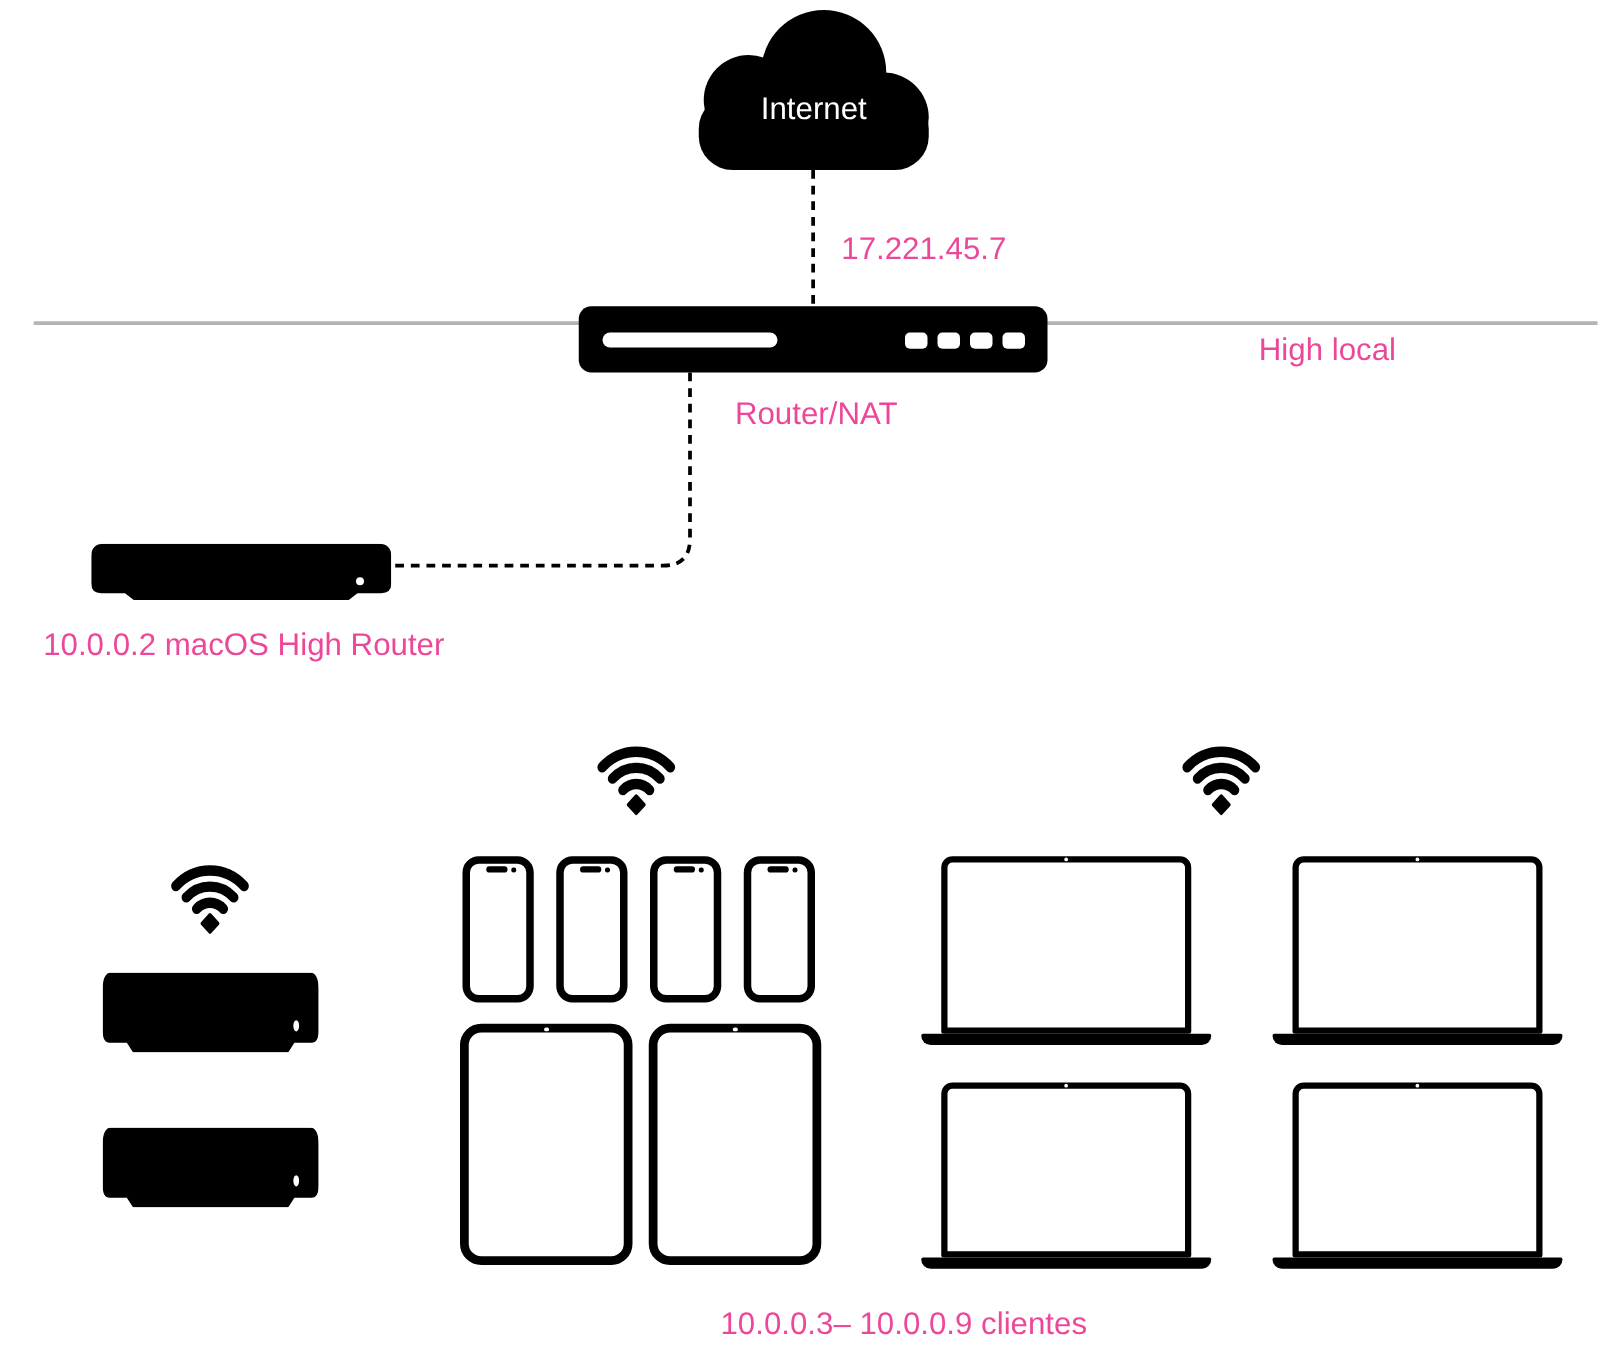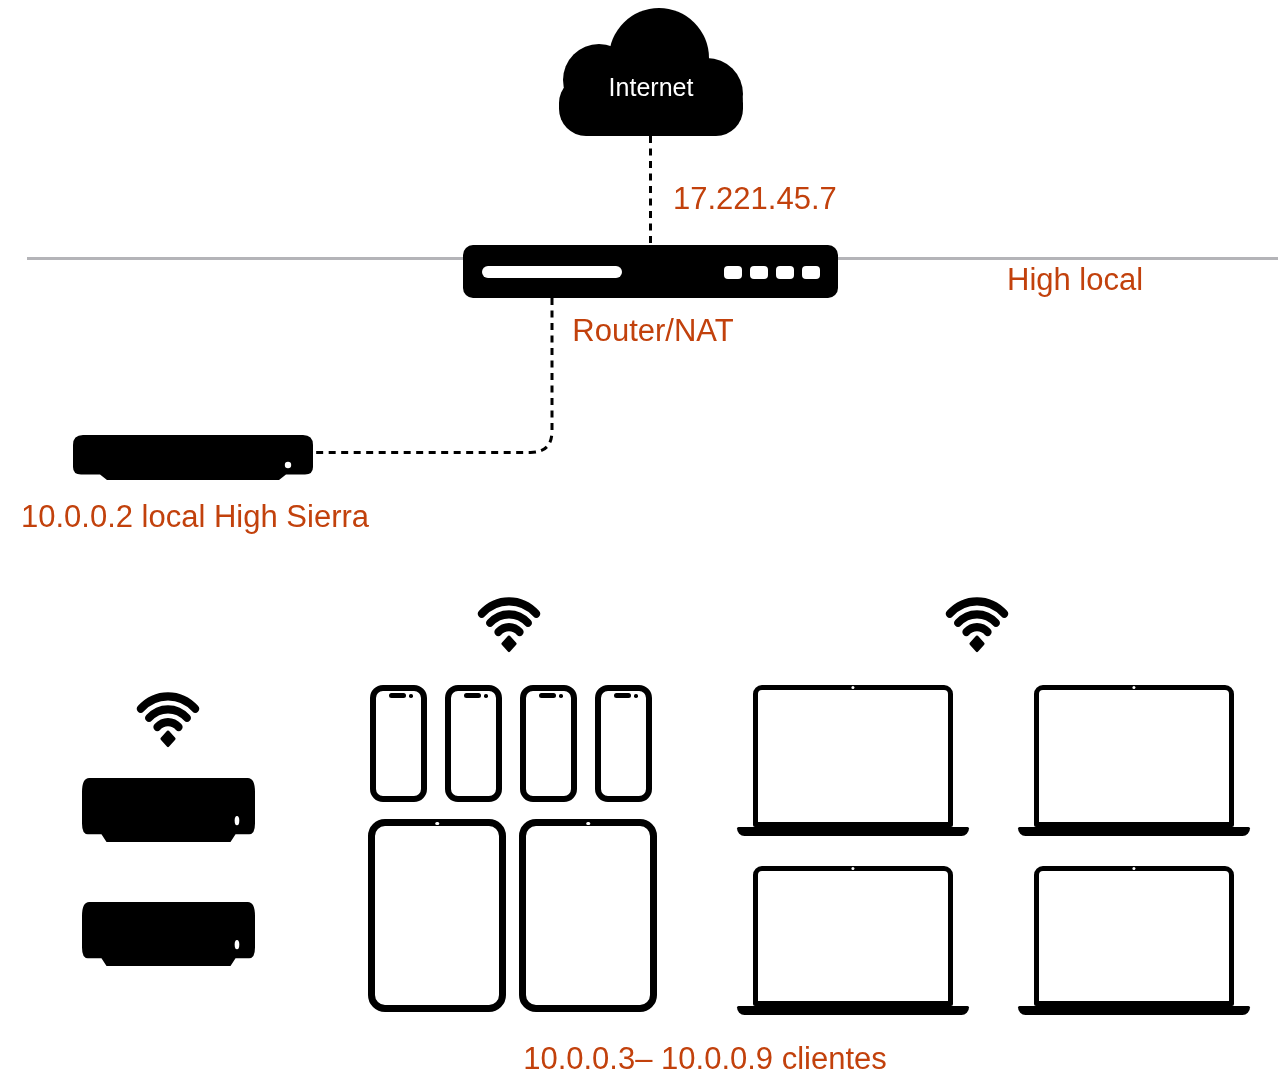--- a/index.html
+++ b/index.html
@@ -1,20 +1,20 @@
 <!DOCTYPE html>
 <html><head>
 <meta charset="utf-8">
 <style>
   html,body{margin:0;padding:0;background:#ffffff;}
   .canvas{
     position:relative;width:1287px;height:1077px;background:#ffffff;overflow:hidden;
     font-family:"Liberation Sans", sans-serif;color:#161617;padding-left:40px;
   }
-  .label{position:absolute;font-size:31px;line-height:30px;color:#c2410c;white-space:nowrap;}
+  .label{position:absolute;font-size:25px;line-height:30px;color:#ec4899;white-space:nowrap;}
   .label.center{white-space:normal;text-align:center;}
 
   
   .overlay{position:absolute;left:0;top:0;width:1287px;height:1077px;pointer-events:none;}
   .dash{fill:none;stroke:#000;stroke-width:3;stroke-dasharray:7 5.5;}
 
   
   .hline{position:absolute;left:27px;top:257px;width:1251px;height:3px;background:#b4b4b8;}
 
   
@@ -99,21 +99,21 @@
     <div class="router-led" style="left:339px"></div>
   </div>
   <div class="label center" style="left:528px;top:316px;width:250px">Router/NAT</div>
 
   <div class="label" style="left:1007px;top:265px">High local</div>
 
   <svg class="icon-svg" style="left:73px;top:435px;width:240px;height:45px">
       <use href="#sym-macmini"></use>
     </svg>
   <div class="label center" style="left:15px;top:501px;width:360px;line-height:31px">
-    <div>10.0.0.2 local High Sierra</div>
+    <div>10.0.0.2 macOS High Router</div>
   </div>
 
   <svg class="icon-svg" style="left:126px;top:688px;width:84px;height:60px">
       <use href="#sym-wifi"></use>
     </svg>
   <svg class="icon-svg" style="left:82px;top:778px;width:173px;height:64px">
       <use href="#sym-macmini"></use>
     </svg>
   <svg class="icon-svg" style="left:82px;top:902px;width:173px;height:64px">
       <use href="#sym-macmini"></use>
@@ -169,15 +169,15 @@
     </div>
     <div class="mb-base"></div>
   </div>
   <div class="macbook short" style="left:1018px;top:866px">
     <div class="mb-screen">
       <span class="mb-cam"></span>
     </div>
     <div class="mb-base"></div>
   </div>
 
-  <div class="label center" style="left:455px;top:1044px;width:500px">10.0.0.3– 10.0.0.9 clientes</div>
+  <div class="label center" style="left:473px;top:1044px;width:500px">10.0.0.3– 10.0.0.9 clientes</div>
 
 </div>
 
 </body></html>

